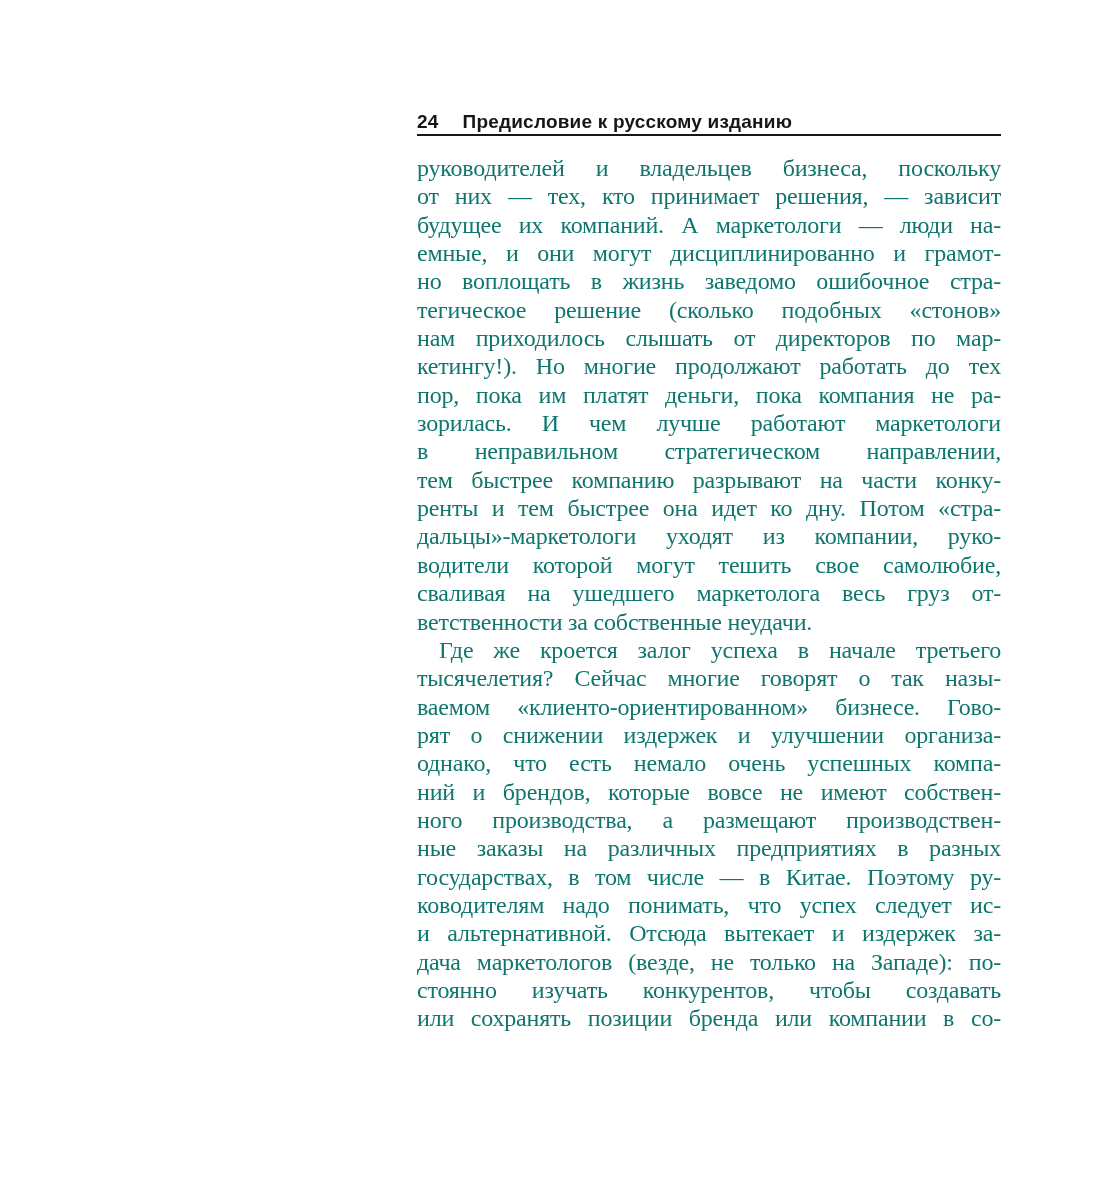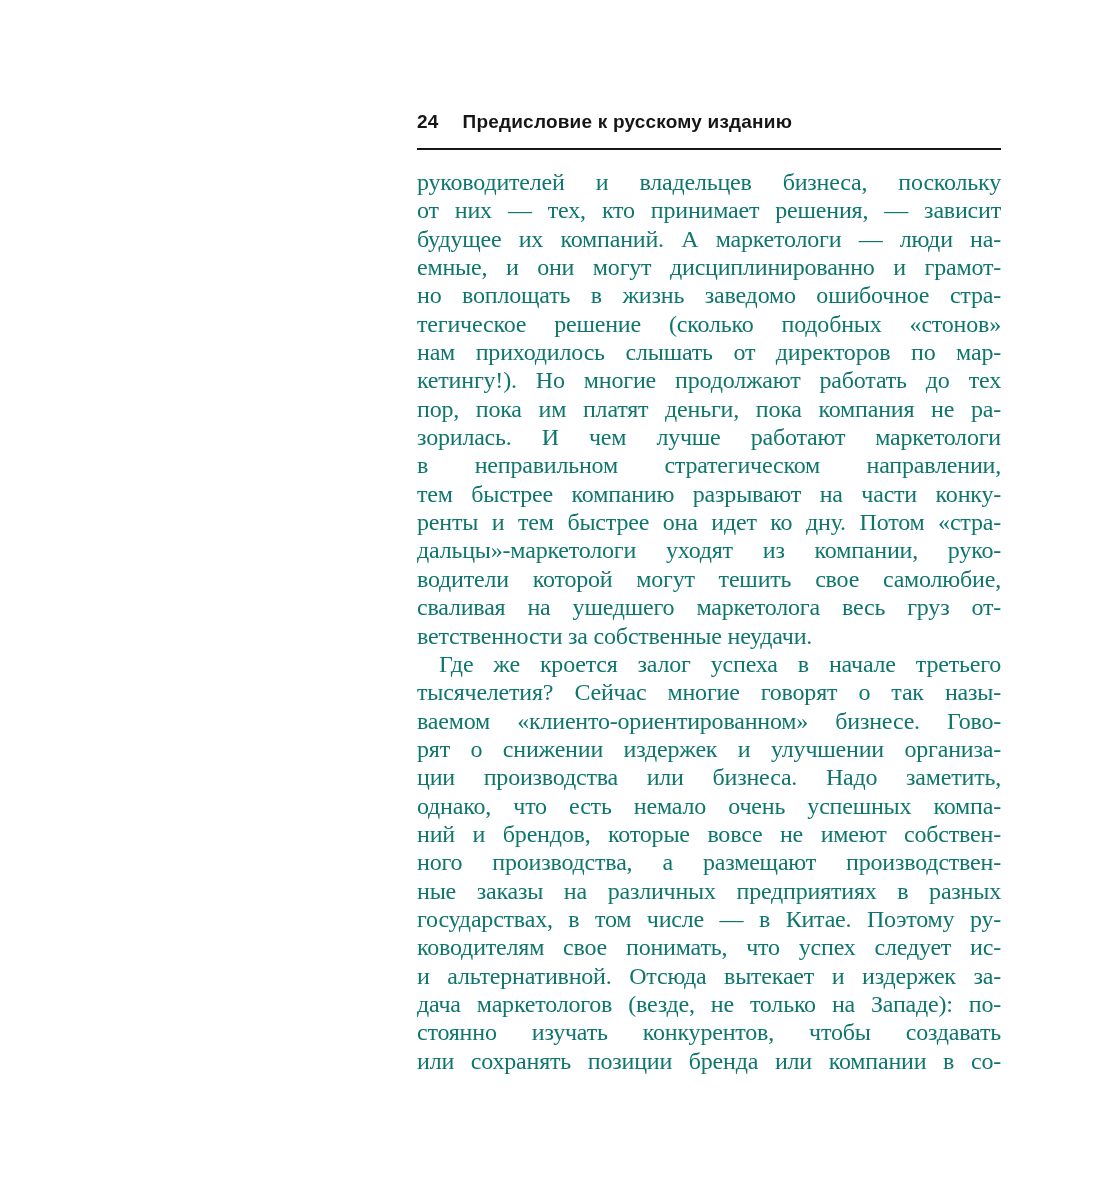--- a/index.html
+++ b/index.html
@@ -21,21 +21,21 @@
     width: 584px;
   }
   .running-header {
     display: flex;
     align-items: baseline;
     font-family: "Liberation Sans", sans-serif;
     font-weight: bold;
     font-size: 19px;
     line-height: 20px;
     color: #161616;
-    padding-bottom: 16px;
+    padding-bottom: 2px;
     border-bottom: 2.5px solid #161616;
     letter-spacing: 0.2px;
   }
   .running-header .page-number {
     margin-right: 24px;
   }
   .text-block {
     margin-top: 18px;
     font-family: "Liberation Serif", "DejaVu Serif", serif;
     font-size: 24px;
@@ -82,27 +82,26 @@
       <div class="line">тем быстрее компанию разрывают на части конку-</div>
       <div class="line">ренты и тем быстрее она идет ко дну. Потом «стра-</div>
       <div class="line">дальцы»-маркетологи уходят из компании, руко-</div>
       <div class="line">водители которой могут тешить свое самолюбие,</div>
       <div class="line">сваливая на ушедшего маркетолога весь груз от-</div>
       <div class="line para-end">ветственности за собственные неудачи.</div>
       <div class="line indent">Где же кроется залог успеха в начале третьего</div>
       <div class="line">тысячелетия? Сейчас многие говорят о так назы-</div>
       <div class="line">ваемом «клиенто-ориентированном» бизнесе. Гово-</div>
       <div class="line">рят о снижении издержек и улучшении организа-</div>
-      <div class="line">ции производства или бизнеса. Надо заметить,</div>
       <div class="line">однако, что есть немало очень успешных компа-</div>
       <div class="line">ний и брендов, которые вовсе не имеют собствен-</div>
       <div class="line">ного производства, а размещают производствен-</div>
       <div class="line">ные заказы на различных предприятиях в разных</div>
       <div class="line">государствах, в том числе — в Китае. Поэтому ру-</div>
-      <div class="line">ководителям свое понимать, что успех следует ис-</div>
+      <div class="line">ководителям надо понимать, что успех следует ис-</div>
       <div class="line">и альтернативной. Отсюда вытекает и издержек за-</div>
       <div class="line">дача маркетологов (везде, не только на Западе): по-</div>
       <div class="line">стоянно изучать конкурентов, чтобы создавать</div>
       <div class="line">или сохранять позиции бренда или компании в со-</div>
     </div>
 
   </div>
 </div>
 
 </body></html>

